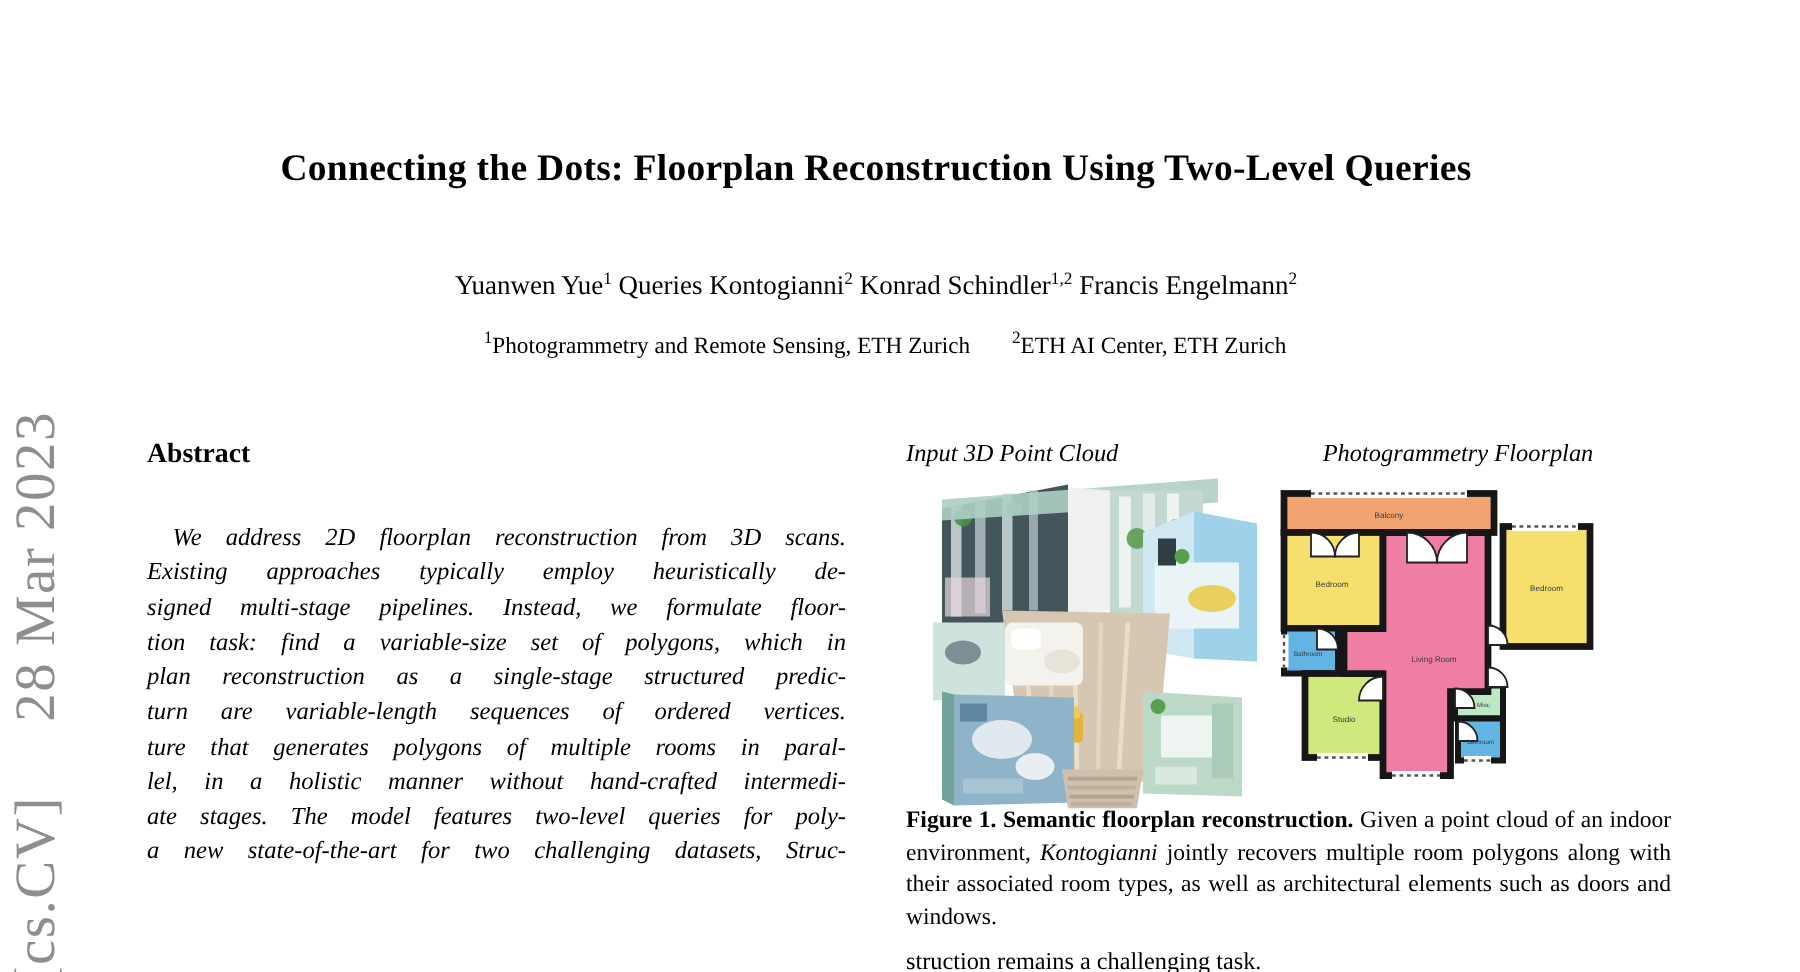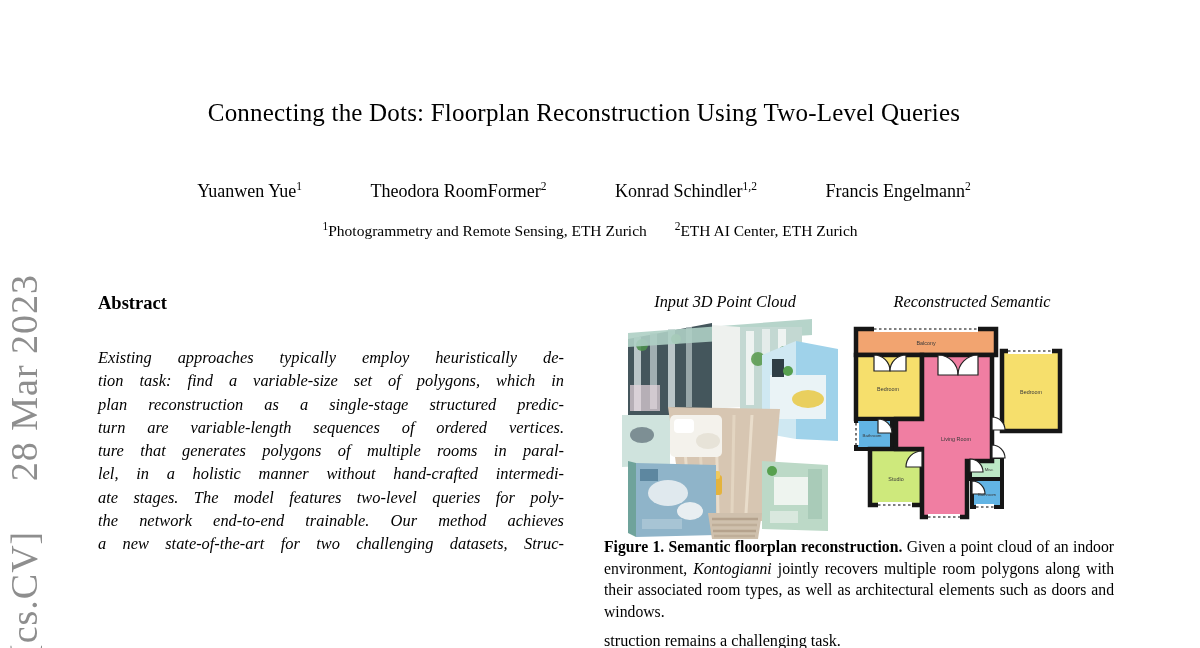--- a/index.html
+++ b/index.html
@@ -11,94 +11,95 @@
   
   .arxiv-strip {
     position:absolute; left:2px; top:657px;
     transform:rotate(-90deg); transform-origin:top left;
     white-space:nowrap; font-size:38px; color:#8e8e8e;
     letter-spacing:1px; font-family:"Liberation Serif", serif;
   }
   
   .title {
     position:absolute; top:99px; left:0; width:1168px; text-align:center;
-    font-weight:normal; font-size:25px; letter-spacing:0.2px;
+    font-weight:bold; font-size:25px; letter-spacing:0.2px;
   }
   .authors {
     position:absolute; top:180px; left:0; width:1168px; text-align:center;
     font-size:18px;
   }
-  .author { margin:0 32px; white-space:nowrap; }
+  .author { margin:0 0; white-space:nowrap; }
   .authors sup, .affils sup { font-size:11.5px; }
   .affils {
     position:absolute; top:220px; left:0; width:1168px; text-align:center;
     font-size:15.5px;
     padding-left:12px;
   }
   .affil { margin:0 12px; white-space:nowrap; }
   
   .abs-head {
     position:absolute; top:293px; left:98px; width:466px; text-align:left;
     font-weight:bold; font-size:18.5px;
   }
   .abs-body {
     position:absolute; top:346px; left:98px; width:466px;
     font-style:italic; font-size:16.4px; line-height:23.25px;
   }
   .abs-line { text-align:justify; text-align-last:justify; }
   .abs-line.indent { padding-left:17px; }
   
   .fig-area { position:absolute; left:604px; top:288px; width:512px; height:360px; }
-  .cap-left  { position:absolute; left:0;  top:4px; width:242px; text-align:center; font-style:italic; font-size:16.3px; }
+  .cap-left  { position:absolute; left:0;  top:4px; width:242px; text-align:left; font-style:italic; font-size:16.3px; }
   .cap-right { position:absolute; left:250px; top:4px; width:236px; text-align:center; font-style:italic; font-size:16.3px; }
   .pc-wrap { position:absolute; left:8px;  top:27px; width:228px; height:224px; }
   .fp-wrap { position:absolute; left:246px; top:33px; width:214px; height:200px; }
   .figcap {
     position:absolute; left:0; top:248px; width:510px;
     text-align:justify; font-size:15.7px; line-height:21.7px;
   }
   .cutline { position:absolute; left:0; top:344px; font-size:16.2px; }
   svg { display:block; }
   .fp-label { font-family:"Liberation Sans", sans-serif; fill:#3a3a3a; }
 </style>
 </head>
 <body>
 
 <div class="arxiv-strip">[cs.CV]  28 Mar 2023</div>
 
 <h1 class="title">Connecting the Dots: Floorplan Reconstruction Using Two-Level Queries</h1>
 
 <div class="authors">
   <span class="author"><span>Yuanwen Yue</span><sup>1</sup></span>
-  <span class="author"><span>Theodora RoomFormer</span><sup>2</sup></span>
+  <span class="author"><span>Queries Kontogianni</span><sup>2</sup></span>
   <span class="author"><span>Konrad Schindler</span><sup>1,2</sup></span>
   <span class="author"><span>Francis Engelmann</span><sup>2</sup></span>
 </div>
 
 <div class="affils">
   <span class="affil"><sup>1</sup><span>Photogrammetry and Remote Sensing, ETH Zurich</span></span>
   <span class="affil"><sup>2</sup><span>ETH AI Center, ETH Zurich</span></span>
 </div>
 
 <div class="abs-head">Abstract</div>
 <div class="abs-body">
+  <div class="abs-line indent">We address 2D floorplan reconstruction from 3D scans.</div>
   <div class="abs-line">Existing approaches typically employ heuristically de-</div>
+  <div class="abs-line">signed multi-stage pipelines. Instead, we formulate floor-</div>
   <div class="abs-line">tion task: find a variable-size set of polygons, which in</div>
   <div class="abs-line">plan reconstruction as a single-stage structured predic-</div>
   <div class="abs-line">turn are variable-length sequences of ordered vertices.</div>
   <div class="abs-line">ture that generates polygons of multiple rooms in paral-</div>
   <div class="abs-line">lel, in a holistic manner without hand-crafted intermedi-</div>
   <div class="abs-line">ate stages. The model features two-level queries for poly-</div>
-  <div class="abs-line">the network end-to-end trainable.  Our method achieves</div>
   <div class="abs-line">a new state-of-the-art for two challenging datasets, Struc-</div>
 </div>
 
 <div class="fig-area">
   <div class="cap-left">Input 3D Point Cloud</div>
-  <div class="cap-right">Reconstructed Semantic</div>
+  <div class="cap-right">Photogrammetry Floorplan</div>
 
   <div class="pc-wrap">
     <svg width="228" height="224" viewBox="0 0 228 224">
 
       <polygon points="16,24 100,8 100,96 16,104" fill="#44565c"></polygon>
       <rect x="22" y="22" width="7" height="74" fill="#cfd9da" opacity="0.85"></rect>
       <rect x="38" y="18" width="7" height="76" fill="#b9c6c8" opacity="0.8"></rect>
       <rect x="56" y="14" width="7" height="78" fill="#cfd9da" opacity="0.85"></rect>
       <rect x="74" y="12" width="6" height="80" fill="#aebbbd" opacity="0.8"></rect>
       <circle cx="30" cy="30" r="6" fill="#4e8f4e" opacity="0.9"></circle>

